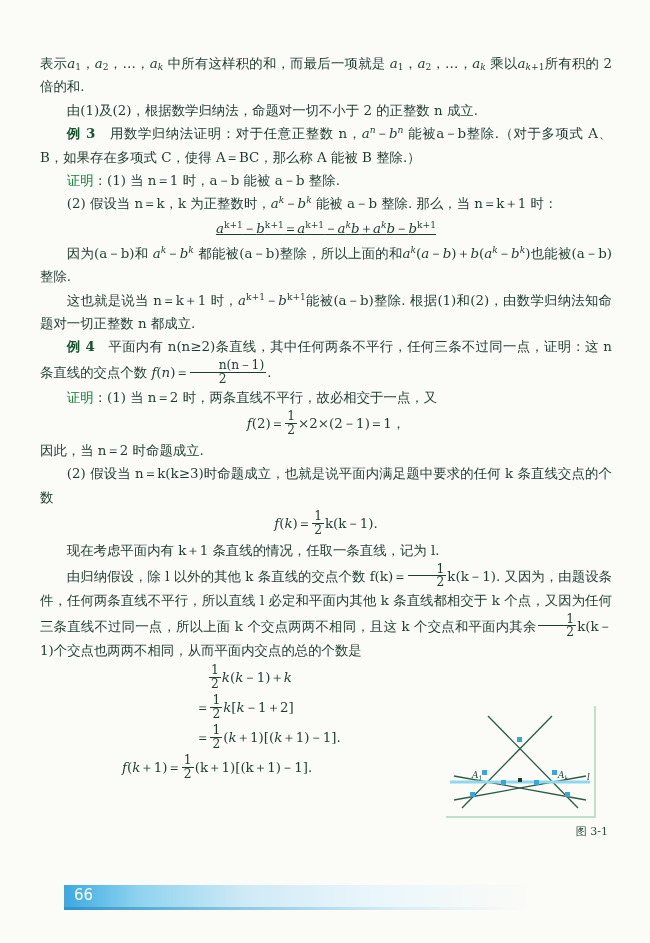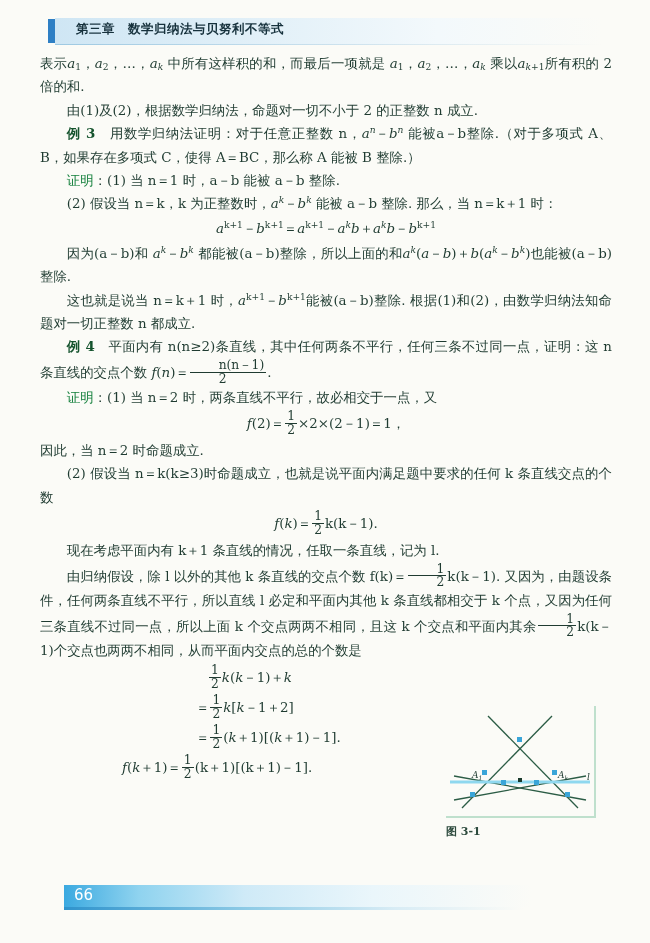--- a/index.html
+++ b/index.html
@@ -41,20 +41,21 @@
     font-size:13.4px;line-height:23.4px;
     text-align:justify;
   }
   .p{margin:0;}
   .ind{text-indent:2em;}
   .lbl-ex{color:#14532d;font-weight:bold;}
   .lbl-pf{color:#15803d;}
   .eq{
     margin:0;text-align:center;text-indent:0;
     line-height:26px;
+    text-decoration:underline;
   }
   .eq-l{margin:0;text-indent:0;line-height:30px;}
   .bk{display:inline-block;padding-left:152px;}
 
   i,em{font-style:italic;font-family:"DejaVu Serif","Liberation Serif",serif;}
   sup{font-size:.68em;vertical-align:.52em;line-height:0;}
   sub{font-size:.68em;vertical-align:-.22em;line-height:0;}
 
   
   .frac{
@@ -66,22 +67,22 @@
   .frac .den{display:block;padding:0 2px;border-top:1px solid #1f3b31;}
 
   
   .figure{
     position:absolute;left:444px;top:704px;width:168px;height:150px;
   }
   .fig-box{position:absolute;left:0;top:0;width:152px;height:112px;}
   .fig-frame-r{position:absolute;left:150px;top:2px;width:2px;height:112px;background:#bfe0cd;}
   .fig-frame-b{position:absolute;left:2px;top:112px;width:150px;height:2px;background:#bfe0cd;}
   .fig-cap{
-    position:absolute;left:2px;top:120px;width:152px;text-align:left;
-    font-size:11px;color:#2c4a3d;font-weight:bold;
+    position:absolute;left:12px;top:120px;width:152px;text-align:right;
+    font-size:11px;color:#2c4a3d;
   }
 
   
   .footer{position:absolute;left:36px;bottom:28px;width:560px;height:30px;}
   .footer-band{
     position:absolute;left:28px;top:0;width:532px;height:22px;
     background:linear-gradient(90deg,#3ba9e0 0%,#8fd3ef 14%,#cfeaf7 34%,#eaf6fb 58%,#fbfbf7 88%);
   }
   .footer-num{
     position:absolute;left:38px;top:1px;
@@ -91,26 +92,20 @@
   .footer-rule{
     position:absolute;left:28px;top:22px;width:460px;height:3px;
     background:linear-gradient(90deg,#2f93cc 0%,#8ecbe6 40%,#d8ecf5 72%,#fbfbf7 100%);
   }
 </style>
 </head>
 <body>
 
 <div class="page">
 
-  <div class="header">
-    <div class="header-accent"></div>
-    <div class="header-band"></div>
-    <div class="header-title">第三章　数学归纳法与贝努利不等式</div>
-    <div class="header-rule"></div>
-  </div>
 
   <div class="body">
 
     <p class="p">
       <span>表示</span><i>a</i><sub>1</sub>，<i>a</i><sub>2</sub>，…，<i>a<sub>k</sub></i>
       <span>中所有这样积的和，而最后一项就是</span> <i>a</i><sub>1</sub>，<i>a</i><sub>2</sub>，…，<i>a<sub>k</sub></i>
       <span>乘以</span><i>a<sub>k</sub></i><sub>+1</sub><span>所有积的 2 倍的和.</span>
     </p>
 
     <p class="p ind">由(1)及(2)，根据数学归纳法，命题对一切不小于 2 的正整数 n 成立.</p>

